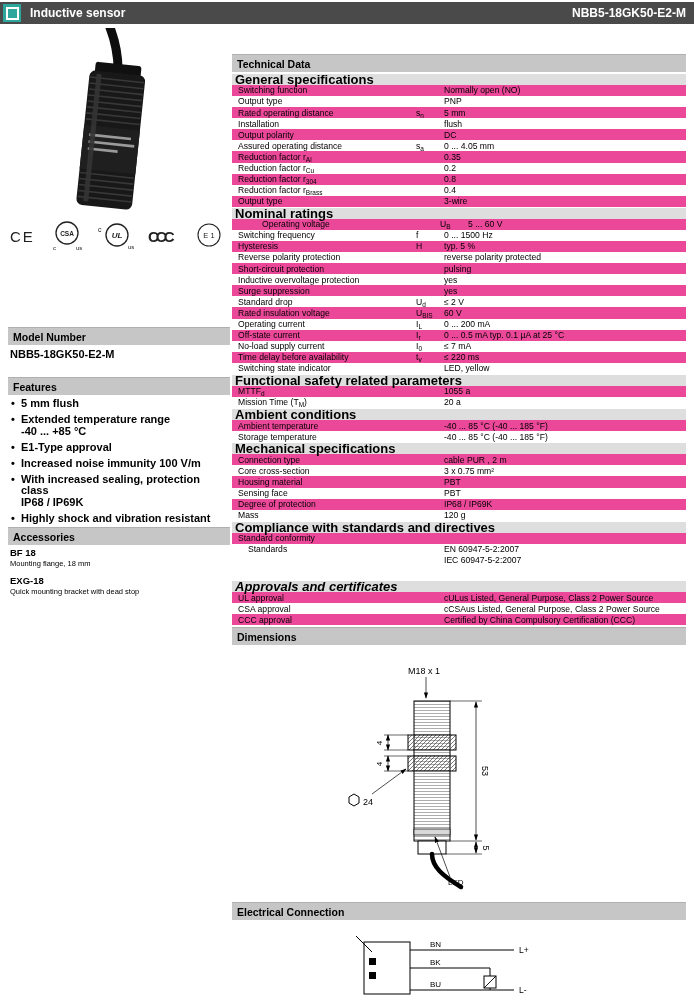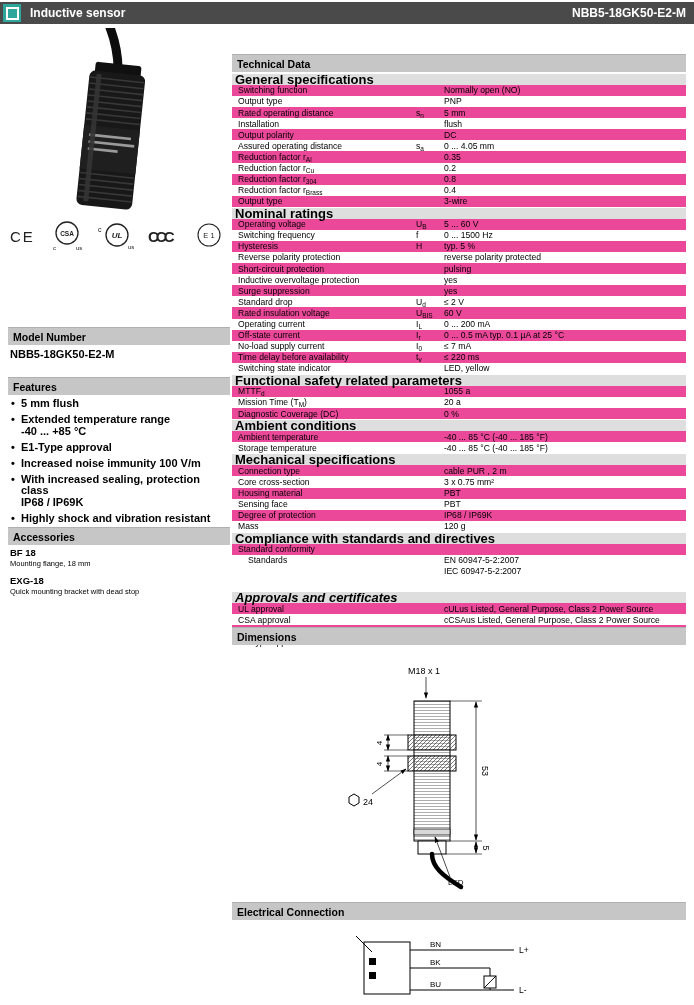--- a/index.html
+++ b/index.html
@@ -200,21 +200,21 @@
           <span class="c-sym"></span>
           <span class="c-val">0.4</span>
         </div>
         <div class="spec-row shade">
           <span class="c-label" style="padding-left: 6px;">Output type</span>
           <span class="c-sym"></span>
           <span class="c-val">3-wire</span>
         </div>
         <div class="spec-group">Nominal ratings</div>
         <div class="spec-row shade">
-          <span class="c-label" style="padding-left: 6px;">Operating voltage</span>
+          <span class="c-label" style="padding-left: 6px; margin-left: 24px;">Operating voltage</span>
           <span class="c-sym">U<sub>B</sub></span>
           <span class="c-val">5 ... 60 V</span>
         </div>
         <div class="spec-row">
           <span class="c-label" style="padding-left: 6px;">Switching frequency</span>
           <span class="c-sym">f</span>
           <span class="c-val">0 ... 1500 Hz</span>
         </div>
         <div class="spec-row shade">
           <span class="c-label" style="padding-left: 6px;">Hysteresis</span>
@@ -279,25 +279,20 @@
         <div class="spec-group">Functional safety related parameters</div>
         <div class="spec-row shade">
           <span class="c-label" style="padding-left: 6px;">MTTF<sub>d</sub></span>
           <span class="c-sym"></span>
           <span class="c-val">1055 a</span>
         </div>
         <div class="spec-row">
           <span class="c-label" style="padding-left: 6px;">Mission Time (T<sub>M</sub>)</span>
           <span class="c-sym"></span>
           <span class="c-val">20 a</span>
-        </div>
-        <div class="spec-row shade">
-          <span class="c-label" style="padding-left: 6px;">Diagnostic Coverage (DC)</span>
-          <span class="c-sym"></span>
-          <span class="c-val">0 %</span>
         </div>
         <div class="spec-group">Ambient conditions</div>
         <div class="spec-row shade">
           <span class="c-label" style="padding-left: 6px;">Ambient temperature</span>
           <span class="c-sym"></span>
           <span class="c-val">-40 ... 85 °C (-40 ... 185 °F)</span>
         </div>
         <div class="spec-row">
           <span class="c-label" style="padding-left: 6px;">Storage temperature</span>
           <span class="c-sym"></span>

